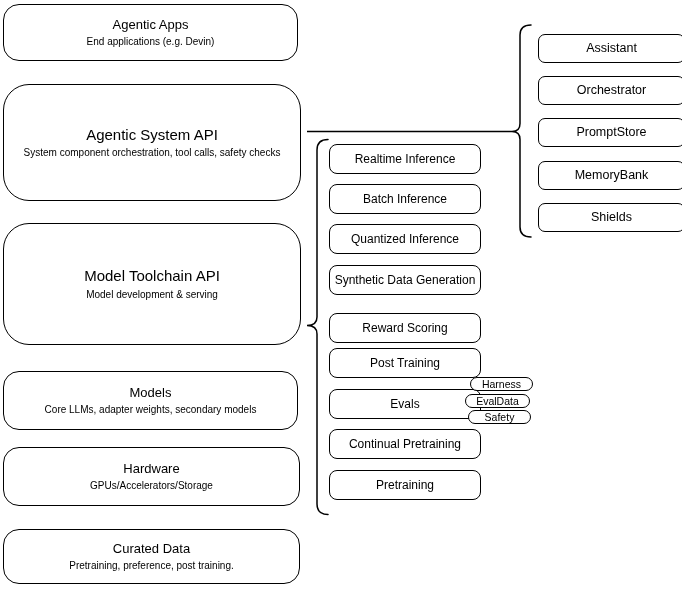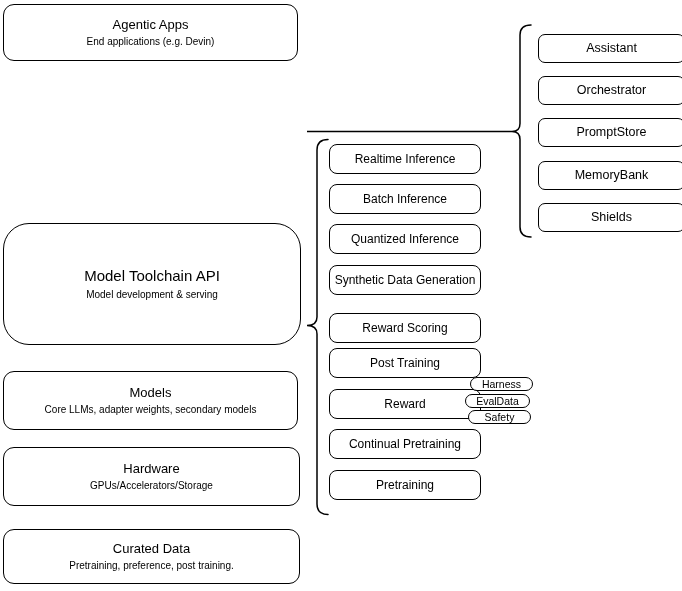--- a/index.html
+++ b/index.html
@@ -28,21 +28,21 @@
     box-sizing: border-box;
     border: 1.5px solid #000000;
     background: #ffffff;
     display: flex;
     flex-direction: column;
     align-items: center;
     justify-content: center;
     text-align: center;
   }
   .left-box {
-    border-radius: 11px;
+    border-radius: 16px;
     gap: 4px;
   }
   .left-box.big {
     border-radius: 26px;
   }
   .left-box .title {
     font-size: 13px;
     line-height: 1.1;
     white-space: nowrap;
   }
@@ -94,20 +94,24 @@
     <path d="M 328 139.5 Q 317 139.5 317 150 L 317 317 Q 317 325.5 307 325.5 Q 317 325.5 317 334 L 317 504 Q 317 514.5 328 514.5" fill="none" stroke="#000000" stroke-width="1.5" stroke-linecap="round"></path>
 
     <path d="M 531 25 Q 520 25 520 35 L 520 123.5 Q 520 131.5 512 131.5 Q 520 131.5 520 139.5 L 520 227 Q 520 237 531 237" fill="none" stroke="#000000" stroke-width="1.5" stroke-linecap="round"></path>
   </svg>
 
   <div class="node left-box" style="left:3px; top:4px; width:295px; height:57px;">
     <div class="title">Agentic Apps</div>
     <div class="subtitle">End applications (e.g. Devin)</div>
   </div>
 
+  <div class="node left-box big" style="left:3px; top:84px; width:298px; height:117px;">
+    <div class="title">Agentic System API</div>
+    <div class="subtitle">System component orchestration, tool calls, safety checks</div>
+  </div>
 
   <div class="node left-box big" style="left:3px; top:223px; width:298px; height:122px;text-align:center;">
     <div class="title">Model Toolchain API</div>
     <div class="subtitle">Model development &amp; serving</div>
   </div>
 
   <div class="node left-box" style="left:3px; top:371px; width:295px; height:59px;">
     <div class="title">Models</div>
     <div class="subtitle">Core LLMs, adapter weights, secondary models</div>
   </div>
@@ -134,21 +138,21 @@
   <div class="node mid-box" style="left:329px; top:265px; width:152px; height:30px;">
     <span>Synthetic Data Generation</span>
   </div>
   <div class="node mid-box" style="left:329px; top:313px; width:152px; height:30px;">
     <span>Reward Scoring</span>
   </div>
   <div class="node mid-box" style="left:329px; top:348px; width:152px; height:30px;">
     <span>Post Training</span>
   </div>
   <div class="node mid-box" style="left:329px; top:389px; width:152px; height:30px;">
-    <span>Reward</span>
+    <span>Evals</span>
   </div>
   <div class="node mid-box" style="left:329px; top:429px; width:152px; height:30px;">
     <span>Continual Pretraining</span>
   </div>
   <div class="node mid-box" style="left:329px; top:470px; width:152px; height:30px;">
     <span>Pretraining</span>
   </div>
 
   <div class="tag-oval" style="left:470px; top:377px; width:63px; height:14px;">
     <span>Harness</span>

